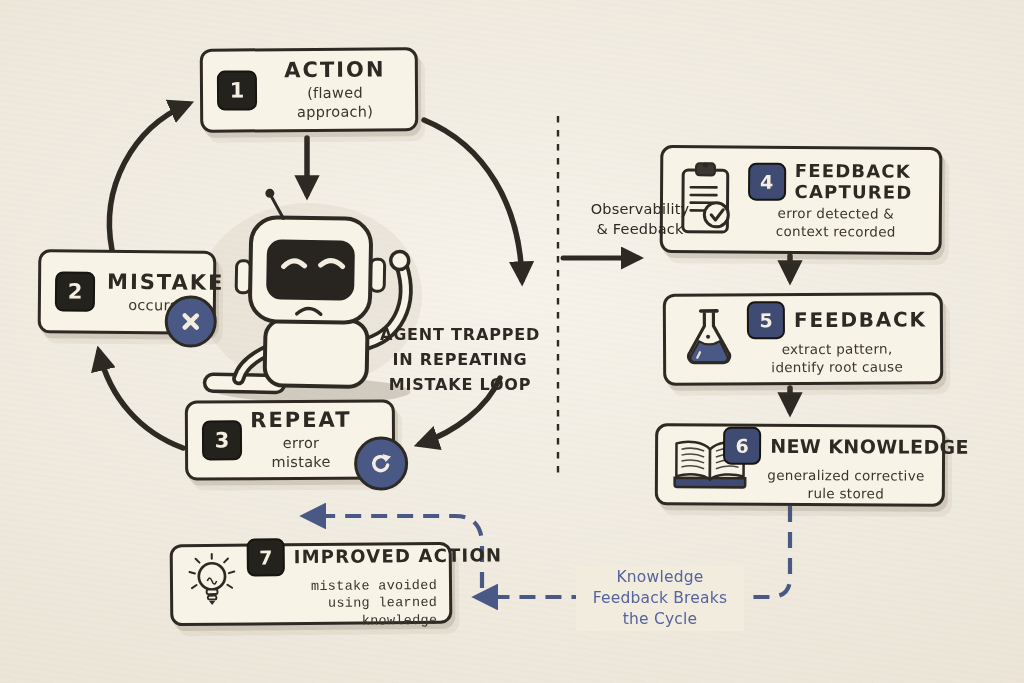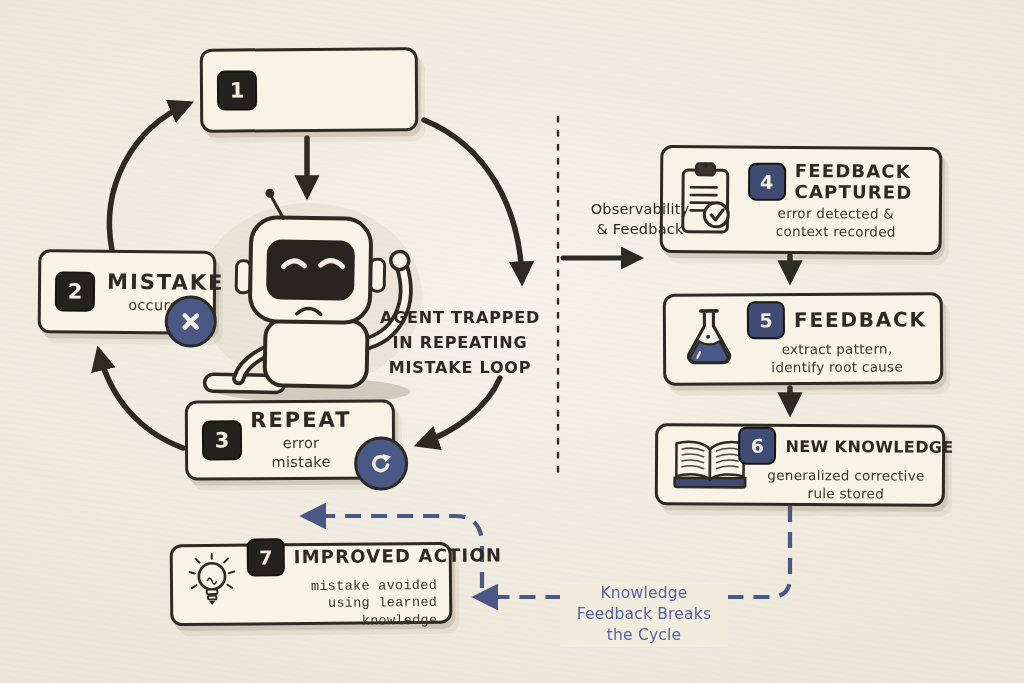--- a/index.html
+++ b/index.html
@@ -111,20 +111,24 @@
 
       <rect x="266" y="240" width="88" height="60" rx="15" fill="#282521"></rect>
       <path d="M 283 267 Q 293 256 304 266" stroke="#f3ecdf" stroke-width="5" fill="none" stroke-linecap="round"></path>
       <path d="M 320 265 Q 331 255 342 266" stroke="#f3ecdf" stroke-width="5" fill="none" stroke-linecap="round"></path>
       <path d="M 297 314 Q 309 303 321 314" stroke="#2d2a24" stroke-width="3.5" fill="none" stroke-linecap="round"></path>
     </g>
   </svg>
 
   <div class="box" style="left:200px;top:48px;width:218px;height:84px;transform:rotate(-.4deg);">
     <span class="badge dark">1</span>
+    <div class="tcol">
+      <div class="title">ACTION</div>
+      <div class="sub" style="font-size:14.5px">(flawed approach)</div>
+    </div>
   </div>
 
   <div class="box" style="left:38px;top:250px;width:178px;height:84px;transform:rotate(.5deg);">
     <span class="badge dark">2</span>
     <div class="tcol" style="align-items:flex-start;">
       <div class="title">MISTAKE</div>
       <div class="sub" style="font-size:14.5px;align-self:center;">occurs</div>
     </div>
     <span class="corner-circle" style="width:46px;height:46px;left:124px;top:42px;">
       <svg width="30" height="30" viewBox="0 0 30 30">
@@ -140,21 +144,21 @@
       <div class="sub" style="font-size:14.5px">error mistake</div>
     </div>
     <span class="corner-circle" style="width:48px;height:48px;left:166px;top:34px;">
       <svg width="30" height="30" viewBox="0 0 30 30">
         <path d="M21.5 16.5 a7 7 0 1 1 -2.2 -6.6" stroke="#f3ecdf" stroke-width="3.4" fill="none" stroke-linecap="round"></path>
         <polygon points="16.5,5.5 25,8 19.5,13.5" fill="#f3ecdf"></polygon>
       </svg>
     </span>
   </div>
 
-  <div class="label caption" style="left:380px;top:306px;width:160px;">AGENT TRAPPED IN REPEATING MISTAKE LOOP</div>
+  <div class="label caption" style="left:380px;top:323px;width:160px;">AGENT TRAPPED IN REPEATING MISTAKE LOOP</div>
 
   <div class="label obs" style="left:588px;top:200px;width:104px;">Observability &amp; Feedback</div>
 
   <div class="box" style="left:660px;top:146px;width:282px;height:108px;gap:10px;transform:rotate(.4deg);">
     <span class="icon">
       <svg width="60" height="84" viewBox="0 0 70 92">
         <rect x="7" y="12" width="52" height="72" rx="6" fill="#f8f3e7" stroke="#2d2a24" stroke-width="3.5"></rect>
         <rect x="22" y="4" width="22" height="14" rx="4" fill="#3a3631" stroke="#2d2a24" stroke-width="2.5"></rect>
         <circle cx="33" cy="6" r="3" fill="#2d2a24"></circle>
         <g stroke="#2d2a24" stroke-width="3" stroke-linecap="round">
@@ -209,21 +213,21 @@
           <path d="M84 16 c-8 -2 -18 -2 -27 2"></path>
             <path d="M84 23 c-8 -2 -18 -2 -27 2"></path>
           <path d="M84 30 c-8 -2 -18 -2 -27 2"></path>
             <path d="M84 37 c-8 -2 -18 -2 -27 2"></path>
         </g>
       </svg>
     </span>
     <div class="tcol">
       <div class="trow">
         <span class="badge navy">6</span>
-        <span class="title" style="font-size:16px;letter-spacing:.4px;">NEW KNOWLEDGE</span>
+        <span class="title" style="font-size:19px;letter-spacing:.4px;">NEW KNOWLEDGE</span>
       </div>
       <div class="sub" style="max-width:180px">generalized corrective rule stored</div>
     </div>
   </div>
 
   <div class="box" style="left:170px;top:543px;width:282px;height:82px;gap:8px;padding:8px 12px;transform:rotate(-.5deg);">
     <span class="icon">
       <svg width="54" height="72" viewBox="0 0 70 84">
         <g stroke="#2d2a24" stroke-width="2.6" stroke-linecap="round">
           <path d="M35 8 V2"></path>
@@ -243,15 +247,15 @@
     </span>
     <div class="tcol" style="align-items:flex-start;">
       <div class="trow">
         <span class="badge dark" style="width:34px;height:34px;font-size:19px;">7</span>
         <span class="title" style="font-size:18px;letter-spacing:1.2px;">IMPROVED ACTION</span>
       </div>
       <div class="sub" style="max-width:180px;text-align:right;margin-left:32px;font-family:Liberation Mono, monospace;">mistake avoided using learned knowledge</div>
     </div>
   </div>
 
-  <div class="label kf" style="left:560px;top:566px;width:160px;margin-top:16px;">Knowledge Feedback Breaks the Cycle</div>
+  <div class="label kf" style="left:576px;top:566px;width:160px;">Knowledge Feedback Breaks the Cycle</div>
 
 </div>
 
 </body></html>

